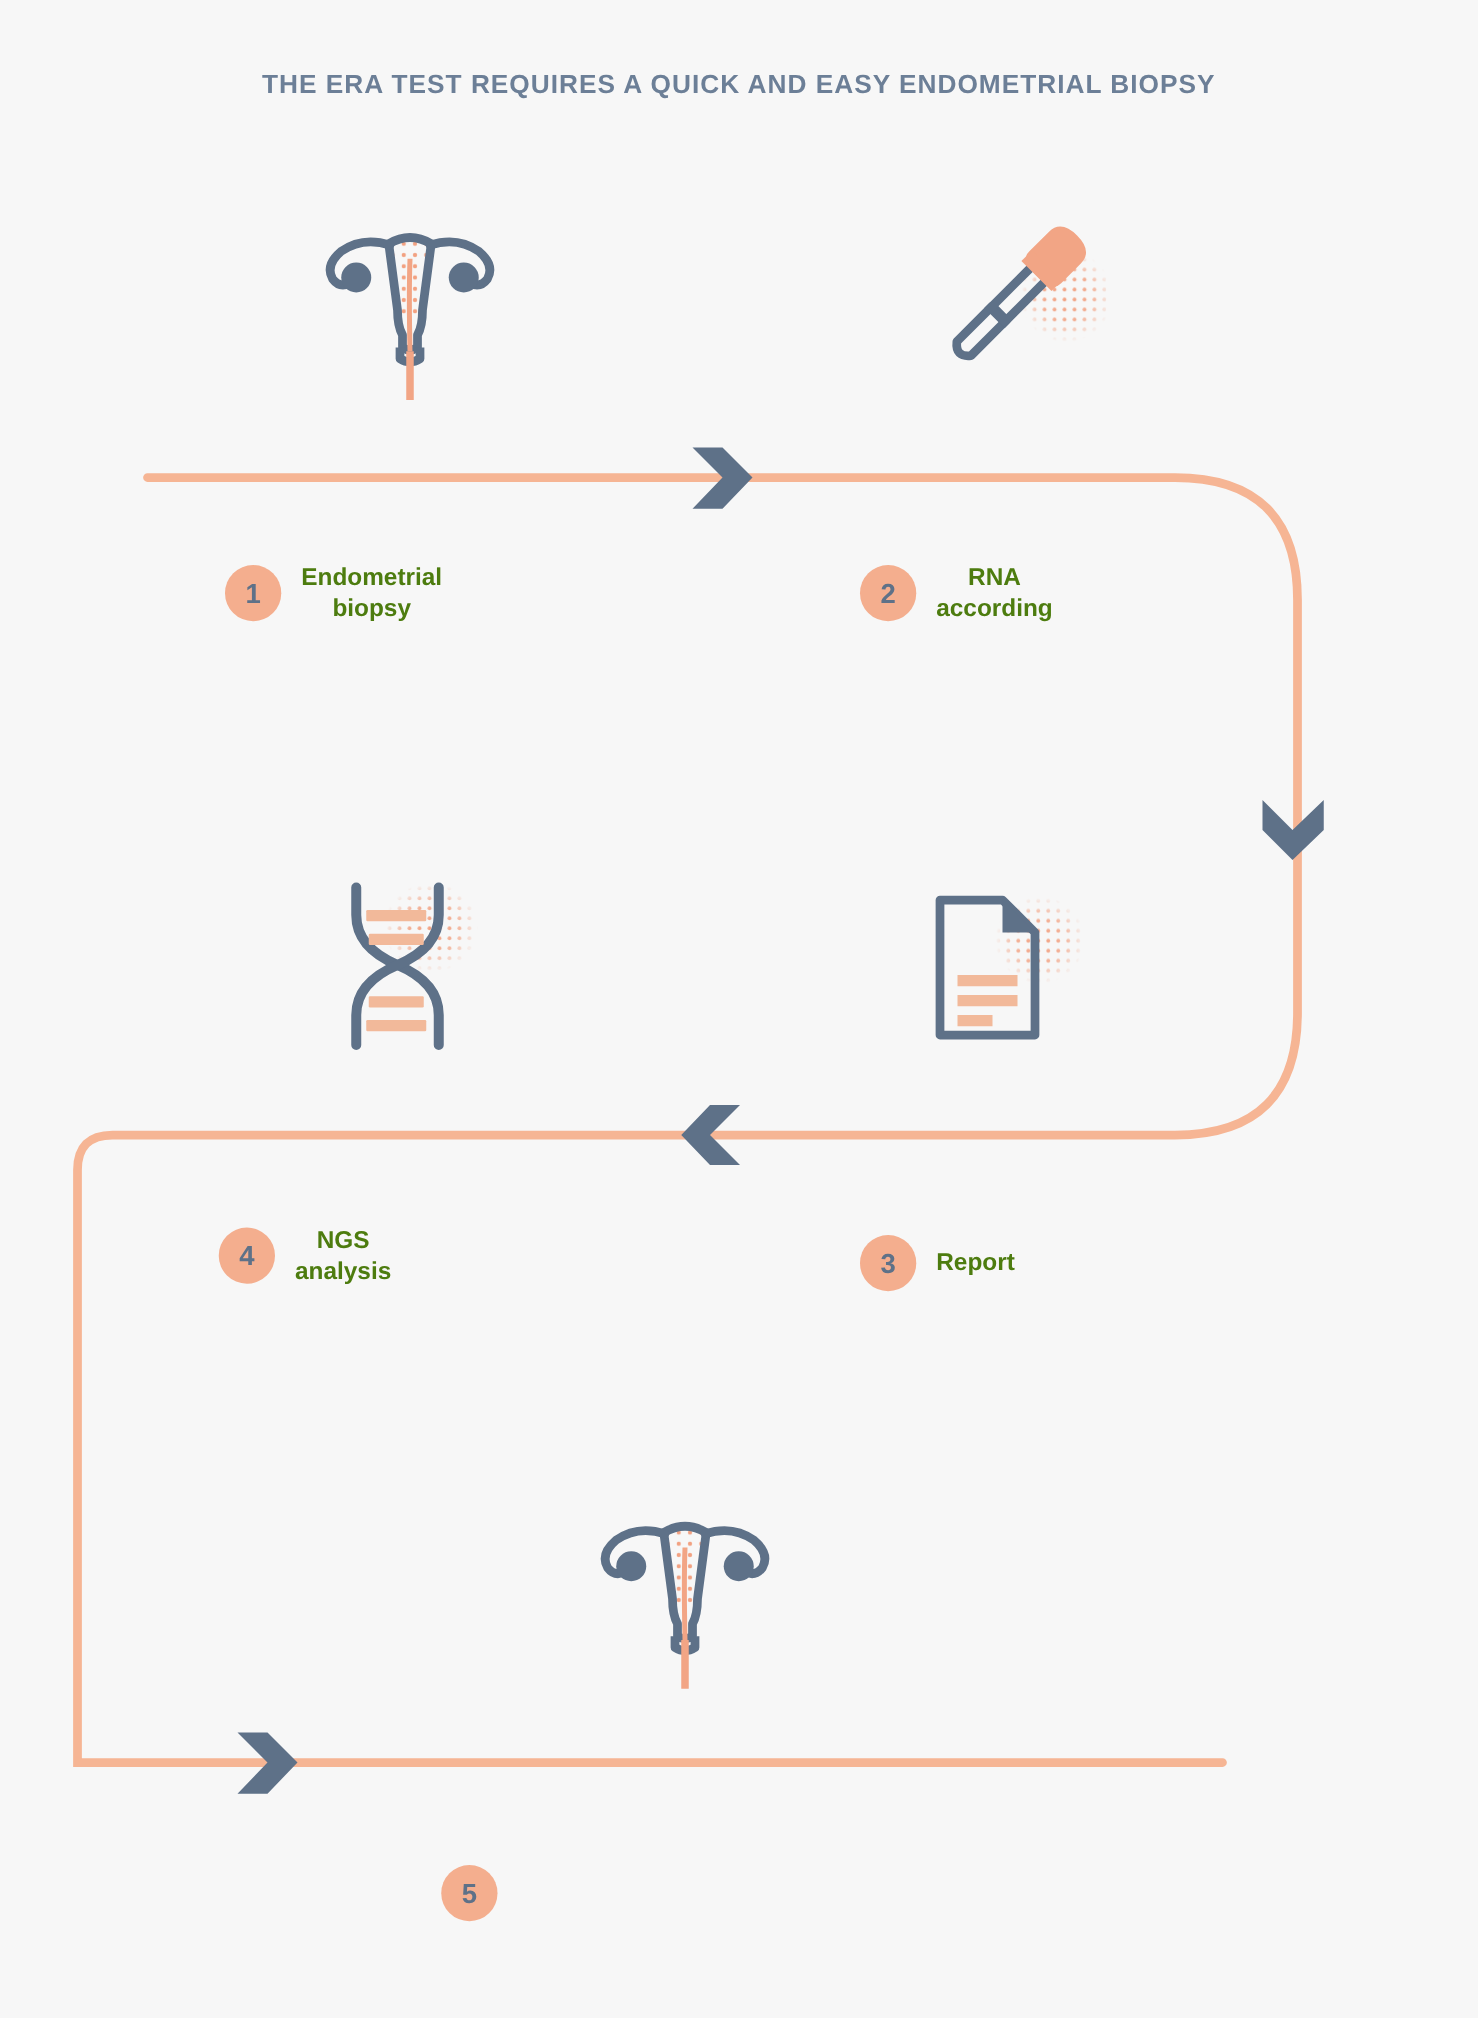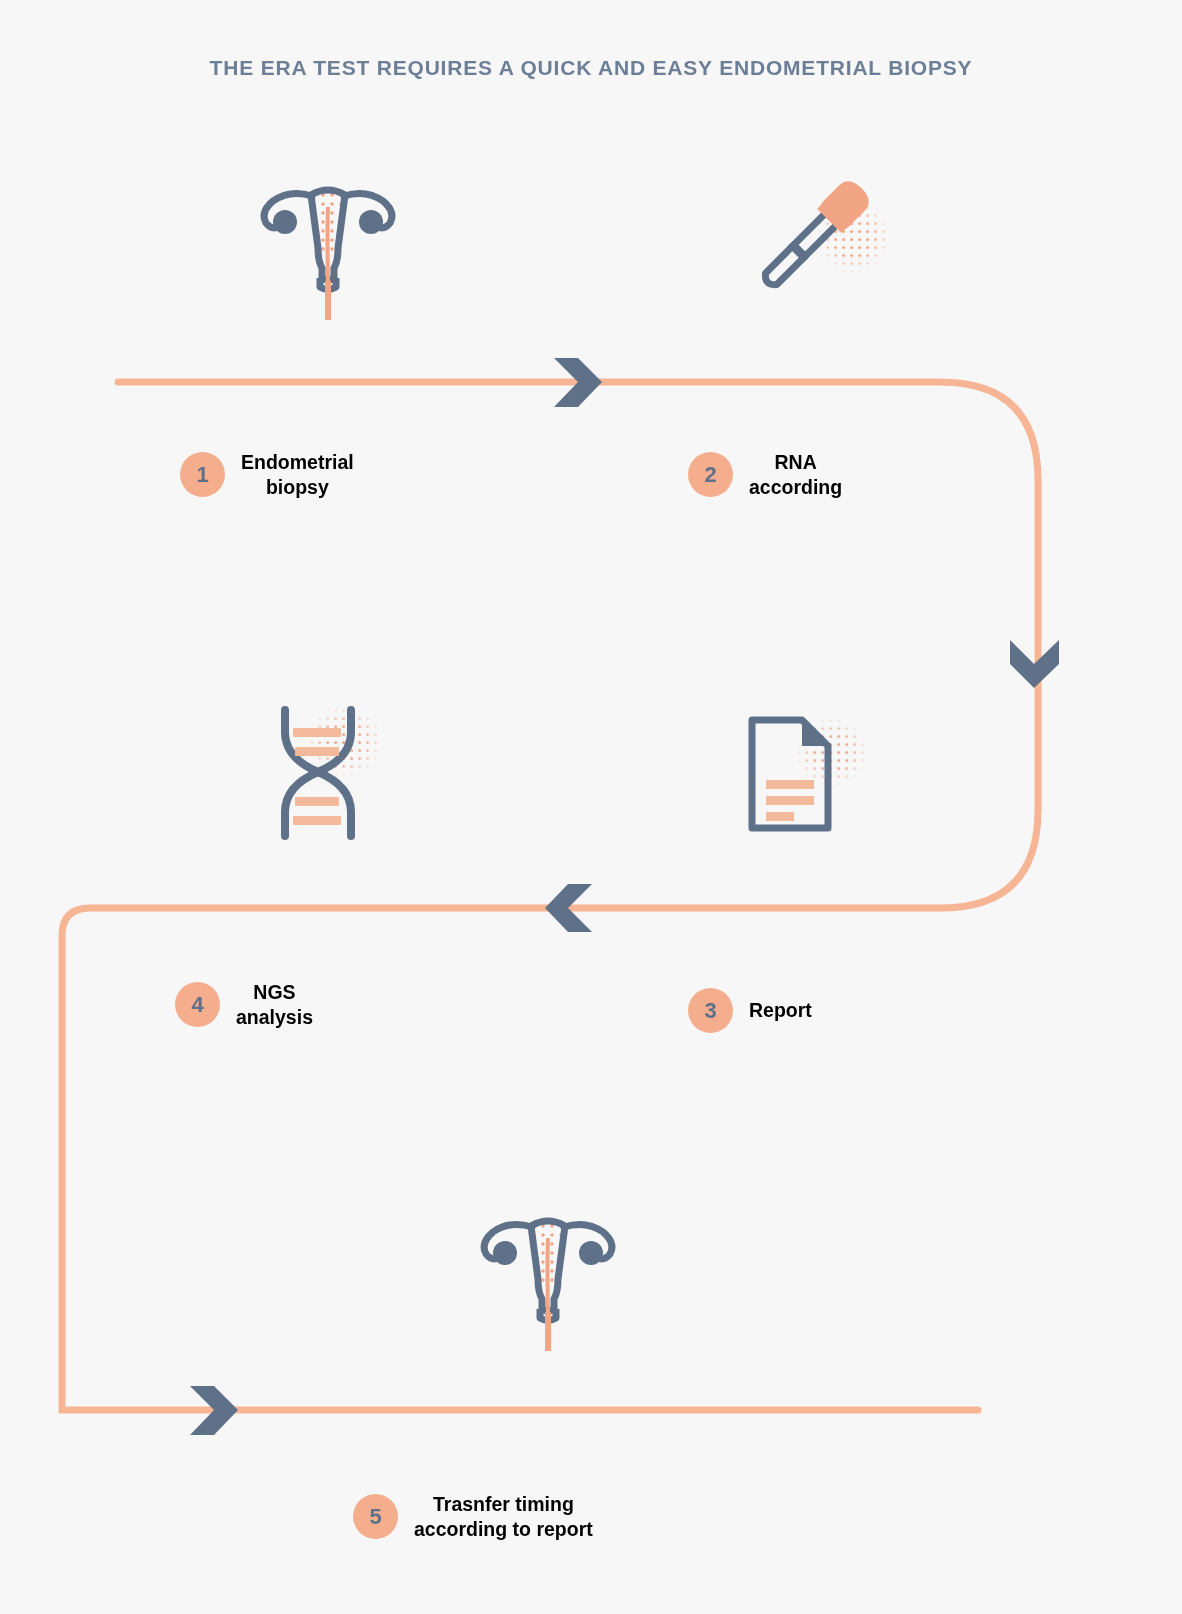--- a/index.html
+++ b/index.html
@@ -37,21 +37,21 @@
     width:45px;height:45px;border-radius:50%;
     background:#F4AE8E;
     color:#5E7188;
     font-size:22px;font-weight:bold;
     display:flex;align-items:center;justify-content:center;
     flex:0 0 auto;
     line-height:1;
   }
   .step-label{
     margin-left:16px;
-    color:#000000;
+    color:#4d7c0f;
     font-size:19.5px;
     font-weight:bold;
     line-height:1.28;
     text-align:center;
     white-space:pre-line;
   }
 
   #step1{left:180px;top:450px;}
   #step2{left:688px;top:450px;}
   #step3{left:688px;top:988px;}
@@ -245,17 +245,15 @@
   </div>
 
   <div class="step" id="step4">
     <div class="badge">4</div>
     <div class="step-label">NGS
 analysis</div>
   </div>
 
   <div class="step" id="step5">
     <div class="badge">5</div>
-    <div class="step-label">Trasnfer timing
-according to report</div>
   </div>
 
 </div>
 
 </body></html>

